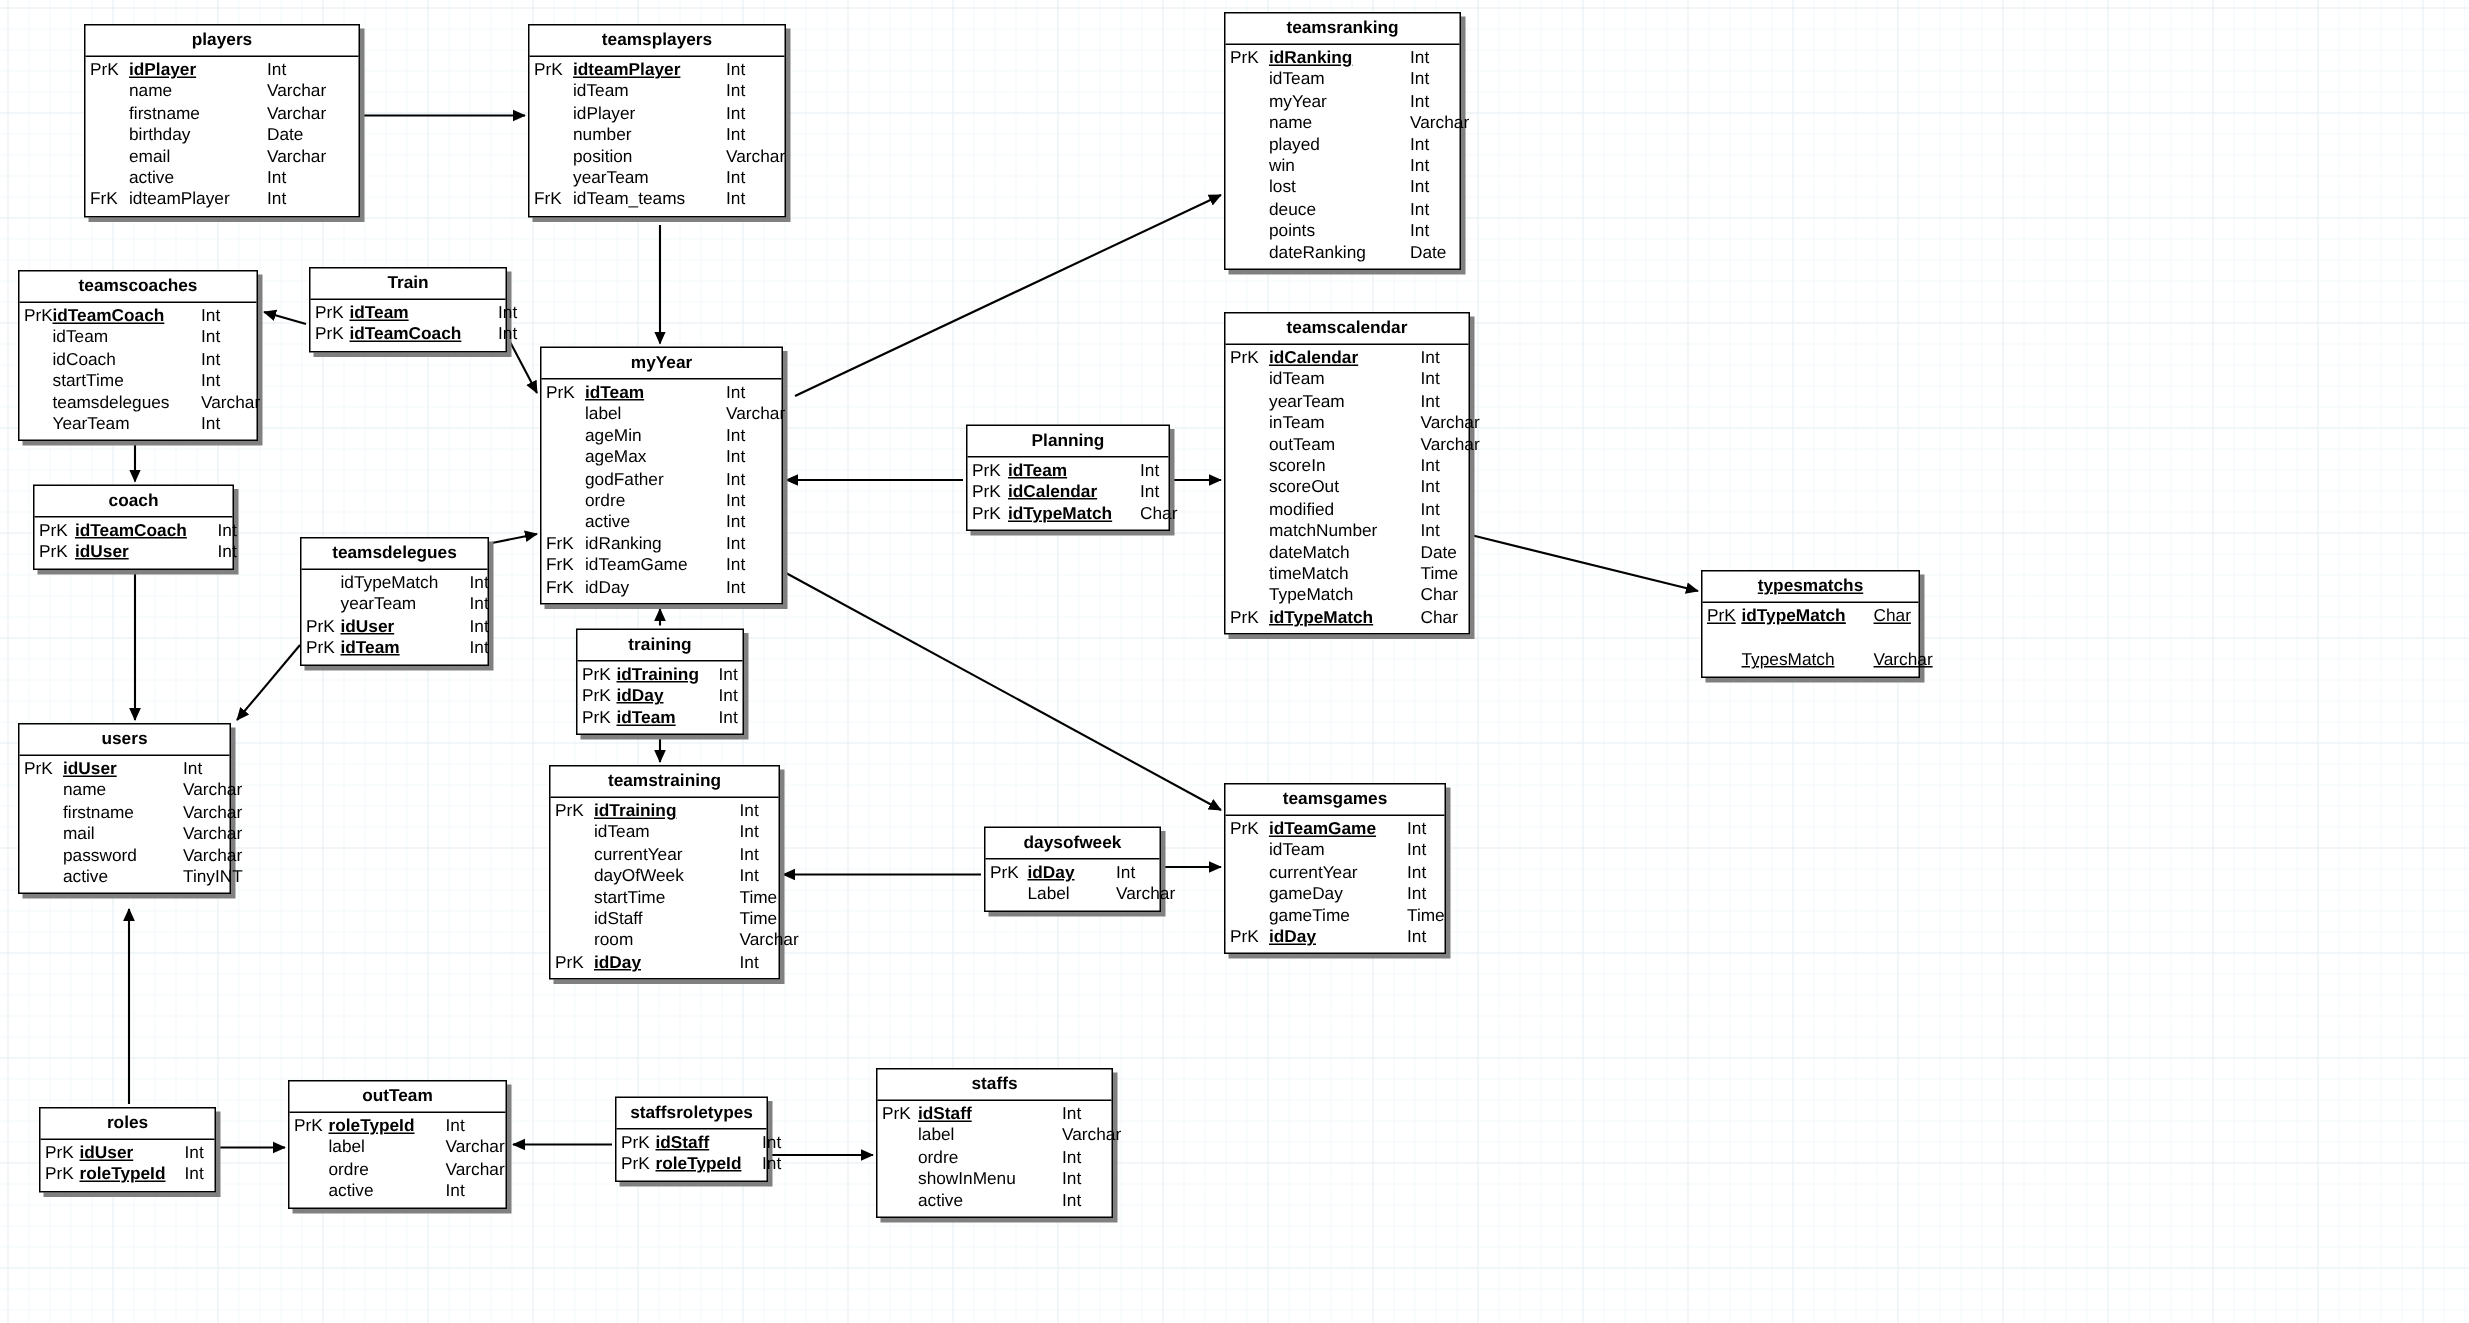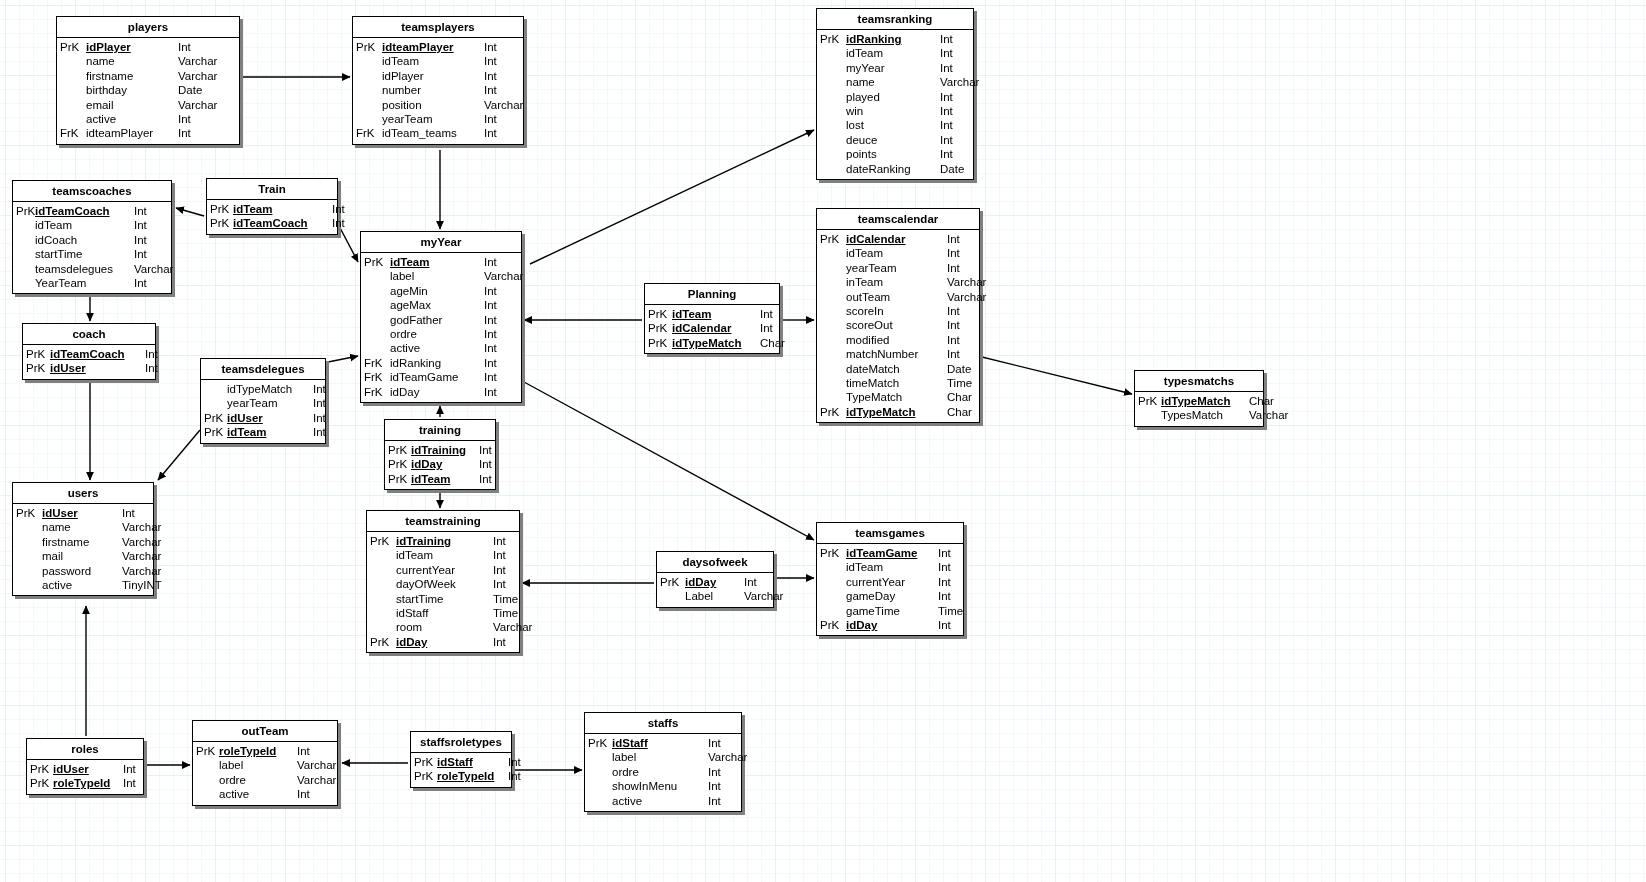--- a/index.html
+++ b/index.html
@@ -478,31 +478,31 @@
             <span class="attr-name pk" style="flex: 0 0 80px;">idUser</span>
             <span class="attr-type">Int</span>
           </div>
           <div class="attr-row">
             <span class="attr-key" style="flex: 0 0 26px; width: 26px;">PrK</span>
             <span class="attr-name pk" style="flex: 0 0 80px;">idTeam</span>
             <span class="attr-type">Int</span>
           </div>
         </div>
       </div>
-      <div class="entity" style="left: 1134px; top: 370px; width: 130px;">
+      <div class="entity" style="left: 1134px; top: 380px; width: 146px; text-decoration: underline;">
         <div class="entity-title">typesmatchs</div>
         <div class="entity-body">
           <div class="attr-row">
             <span class="attr-key" style="flex: 0 0 26px; width: 26px;">PrK</span>
             <span class="attr-name pk" style="flex: 0 0 82px;">idTypeMatch</span>
             <span class="attr-type">Char</span>
           </div>
           <div class="attr-row">
             <span class="attr-key" style="flex: 0 0 26px; width: 26px;"></span>
-            <span class="attr-name" style="flex: 0 0 82px;">TypesMatch</span>
+            <span class="attr-name" style="flex: 0 0 82px; margin-top: 15px;">TypesMatch</span>
             <span class="attr-type">Varchar</span>
           </div>
         </div>
       </div>
       <div class="entity" style="left: 384px; top: 419px; width: 112px;">
         <div class="entity-title">training</div>
         <div class="entity-body">
           <div class="attr-row">
             <span class="attr-key" style="flex: 0 0 26px; width: 26px;">PrK</span>
             <span class="attr-name pk" style="flex: 0 0 62px;">idTraining</span>

